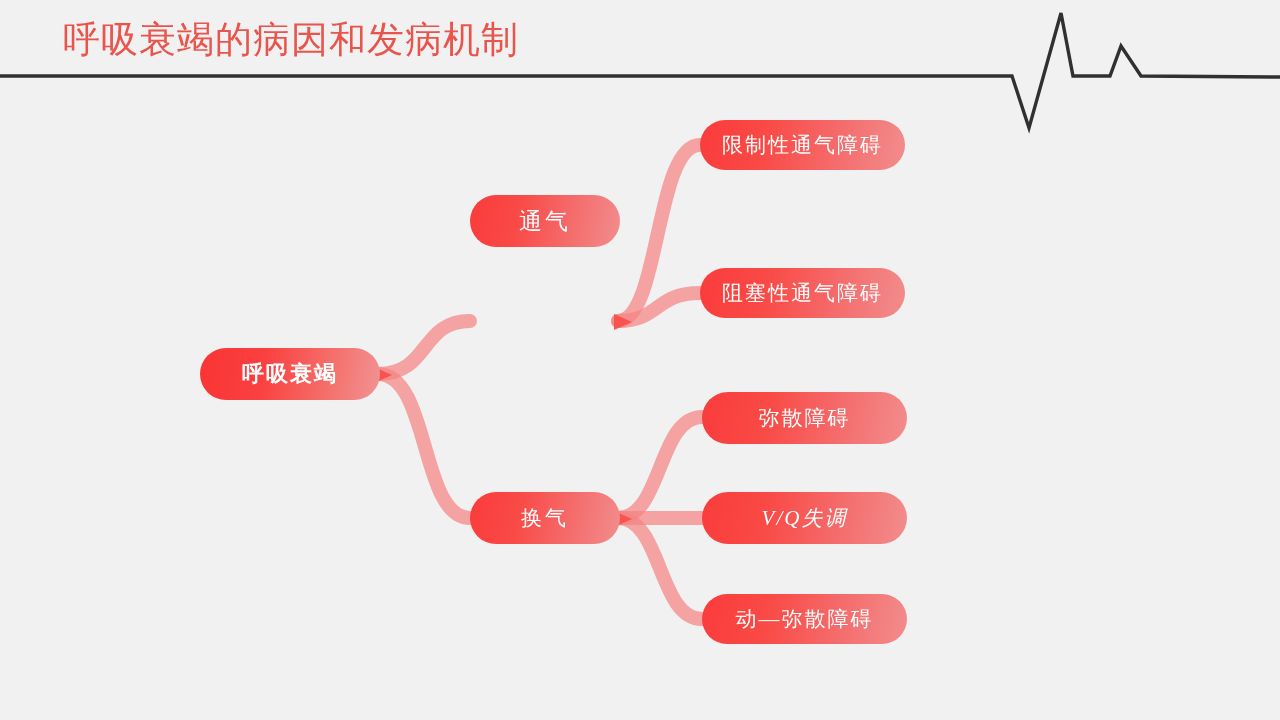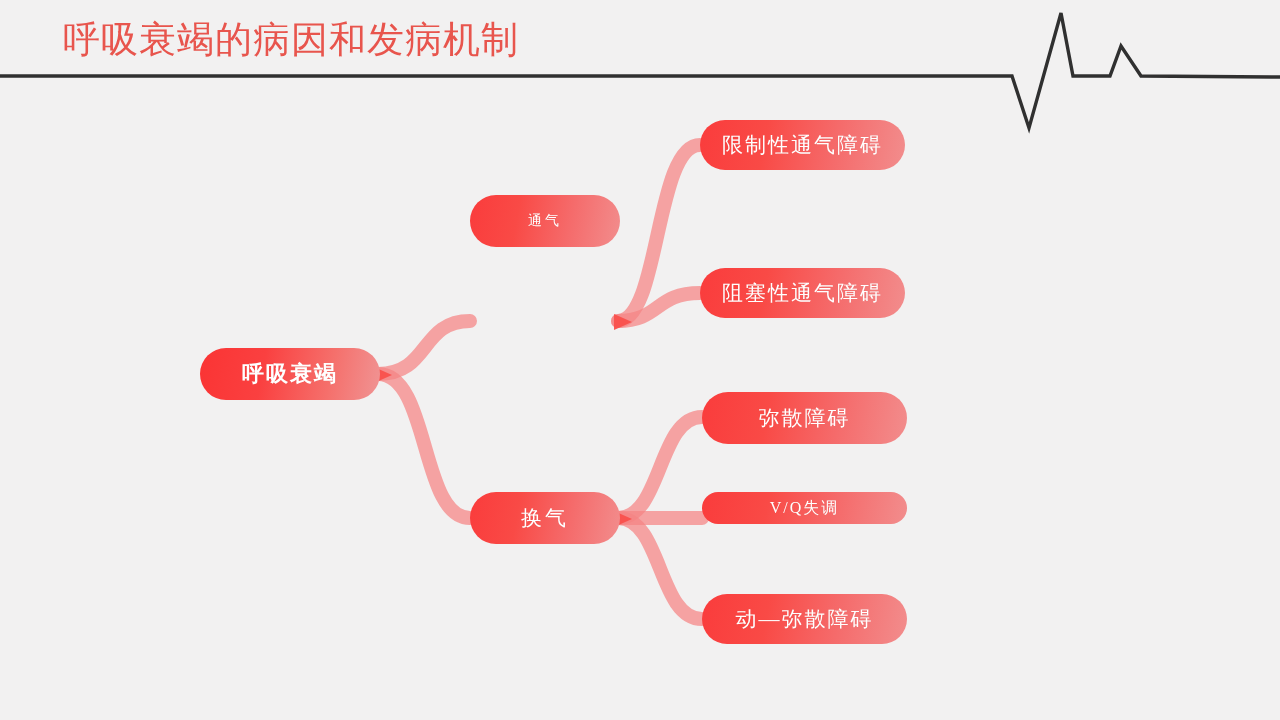--- a/index.html
+++ b/index.html
@@ -133,41 +133,41 @@
         <polygon points="374,277 392,285 374,293"></polygon>
         <polygon points="614,224 632,232 614,240"></polygon>
         <polygon points="614,421 632,429 614,437"></polygon>
       </g>
     </svg>
 
     <div class="node root" style="left:200px; top:258px; width:180px; height:52px; font-size:22px;">
       <span>呼吸衰竭</span>
     </div>
 
-    <div class="node level1" style="left:470px; top:105px; width:150px; height:52px; font-size:14px;">
+    <div class="node level1" style="left:470px; top:105px; width:150px; height:52px; font-size:23px;">
       <span>通气</span>
     </div>
 
     <div class="node leaf" style="left:700px; top:30px; width:205px; height:50px; font-size:21px;">
       <span>限制性通气障碍</span>
     </div>
 
     <div class="node leaf" style="left:700px; top:178px; width:205px; height:50px; font-size:21px;">
       <span>阻塞性通气障碍</span>
     </div>
 
     <div class="node level1" style="left:470px; top:402px; width:150px; height:52px; font-size:21px;">
       <span>换气</span>
     </div>
 
     <div class="node leaf" style="left:702px; top:302px; width:205px; height:52px; font-size:21px;">
       <span>弥散障碍</span>
     </div>
 
-    <div class="node leaf" style="left:702px; top:402px; width:205px; height:32px; font-size:16px;">
+    <div class="node leaf" style="left:702px; top:402px; width:205px; height:52px; font-size:21px;font-style:italic;">
       <span>V/Q失调</span>
     </div>
 
     <div class="node leaf" style="left:702px; top:504px; width:205px; height:50px; font-size:21px;">
       <span>动—弥散障碍</span>
     </div>
 
   </div>
 </div>
 

